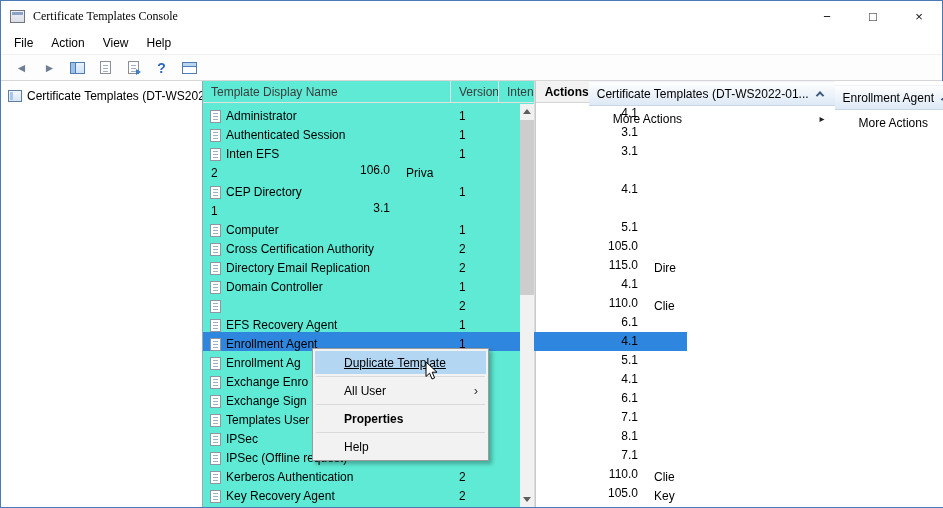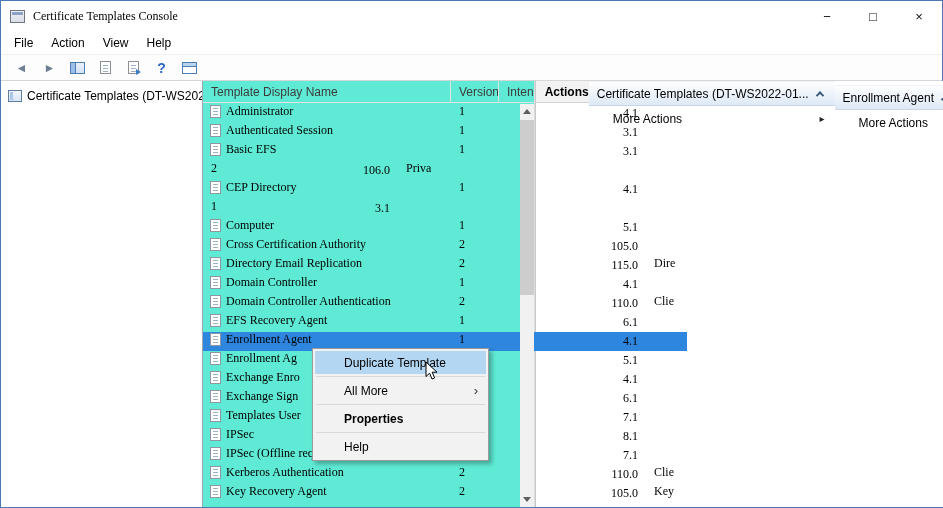--- a/index.html
+++ b/index.html
@@ -43,21 +43,21 @@
   
   .list-panel { width: 498px; position: relative; background: #5eead4; }
   .list-header { display: flex; height: 22px; border-bottom: 1px solid #e2e2e2; color: #3c3c3c; }
   .col { display: flex; align-items: center; padding-left: 8px; border-right: 1px solid #e2e2e2; white-space: nowrap; overflow: hidden; }
   .c-name { width: 248px; }
   .c-schema { width: 150px; }
   .c-version { width: 48px; }
   .col.c-intended { flex: 1; border-right: none; }
 
   .list-body { position: absolute; top: 23px; left: 0; width: 484px; bottom: 0; overflow: hidden; }
-  .row { display: flex; height: 19px; align-items: flex-start; font-family: Liberation Serif, serif; }
+  .row { display: flex; height: 19px; align-items: flex-end; }
   .row .cell { white-space: nowrap; overflow: hidden; }
   .row .c-name { display: flex; align-items: center; gap: 5px; padding-left: 7px; }
   .row .c-schema { padding-left: 8px; }
   .row .c-version { text-align: right; padding-right: 11px; display: block; line-height: 19px; }
   .row .c-intended { width: 38px; flex: none; padding-left: 5px; }
   .row.selected { background: var(--selection-blue); }
   .tpl-icon { width: 11px; height: 13px; flex: 0 0 auto; border: 1px solid #8d96a2; background: #fff; position: relative; }
   .tpl-icon::before { content: ""; position: absolute; left: 2px; right: 2px; top: 2px; height: 8px; background: repeating-linear-gradient(to bottom, #9fb0c4 0 1px, transparent 1px 3px); }
 
   
@@ -79,21 +79,21 @@
   .chev { width: 22px; height: 18px; display: flex; align-items: center; justify-content: center; }
   .chev i { display: block; width: 6px; height: 6px; border-left: 2px solid #39597f; border-top: 2px solid #39597f; transform: rotate(45deg) translate(1px, 1px); }
   .action-item { height: 25px; display: flex; align-items: center; padding: 0 10px 0 24px; }
   .ai-label { flex: 1; }
   .ai-arrow { color: #222; font-size: 10px; }
 
   
   .context-menu { position: absolute; left: 311px; top: 347px; width: 177px; background: #f2f2f2; border: 1px solid #9b9b9b; box-shadow: 3px 3px 4px rgba(0,0,0,0.28); padding: 2px; z-index: 10; }
   .cm-item { height: 23px; padding-left: 29px; padding-right: 8px; display: flex; align-items: center; }
   .cm-label { flex: 1; }
-  .cm-item.highlighted { background: var(--menu-highlight); }
+  .cm-item.highlighted { background: var(--menu-highlight); text-decoration: underline; }
   .cm-item.bold { font-weight: bold; }
   .cm-sep { height: 1px; background: #d9d9d9; margin: 2px 1px; }
   .cm-sub-arrow { font-size: 13px; color: #333; }
 
   .cursor { position: absolute; left: 424px; top: 360px; z-index: 20; }
 </style>
 </head>
 <body>
 
 <div class="window">
@@ -169,21 +169,21 @@
       <span class="tpl-icon"></span>
       <span class="cell-text">Authenticated Session</span>
     </div>
     <div class="cell c-schema">1</div>
     <div class="cell c-version">3.1</div>
     <div class="cell c-intended"></div>
   </div>
           <div class="row">
     <div class="cell c-name">
       <span class="tpl-icon"></span>
-      <span class="cell-text">Basic EFS</span>
+      <span class="cell-text">Inten EFS</span>
     </div>
     <div class="cell c-schema">1</div>
     <div class="cell c-version">3.1</div>
     <div class="cell c-intended"></div>
   </div>
           <div class="row">
     <div class="cell c-schema">2</div>
     <div class="cell c-version">106.0</div>
     <div class="cell c-intended">Priva</div>
   </div>
@@ -233,21 +233,20 @@
       <span class="tpl-icon"></span>
       <span class="cell-text">Domain Controller</span>
     </div>
     <div class="cell c-schema">1</div>
     <div class="cell c-version">4.1</div>
     <div class="cell c-intended"></div>
   </div>
           <div class="row">
     <div class="cell c-name">
       <span class="tpl-icon"></span>
-      <span class="cell-text">Domain Controller Authentication</span>
     </div>
     <div class="cell c-schema">2</div>
     <div class="cell c-version">110.0</div>
     <div class="cell c-intended">Clie</div>
   </div>
           <div class="row">
     <div class="cell c-name">
       <span class="tpl-icon"></span>
       <span class="cell-text">EFS Recovery Agent</span>
     </div>
@@ -381,21 +380,21 @@
     </div>
 
   </div>
 
   <div class="context-menu">
     <div class="cm-item highlighted">
       <span class="cm-label">Duplicate Template</span>
     </div>
     <div class="cm-sep"></div>
     <div class="cm-item">
-      <span class="cm-label">All More</span>
+      <span class="cm-label">All User</span>
       <span class="cm-sub-arrow">›</span>
     </div>
     <div class="cm-sep"></div>
     <div class="cm-item bold">
       <span class="cm-label">Properties</span>
     </div>
     <div class="cm-sep"></div>
     <div class="cm-item">
       <span class="cm-label">Help</span>
     </div>

